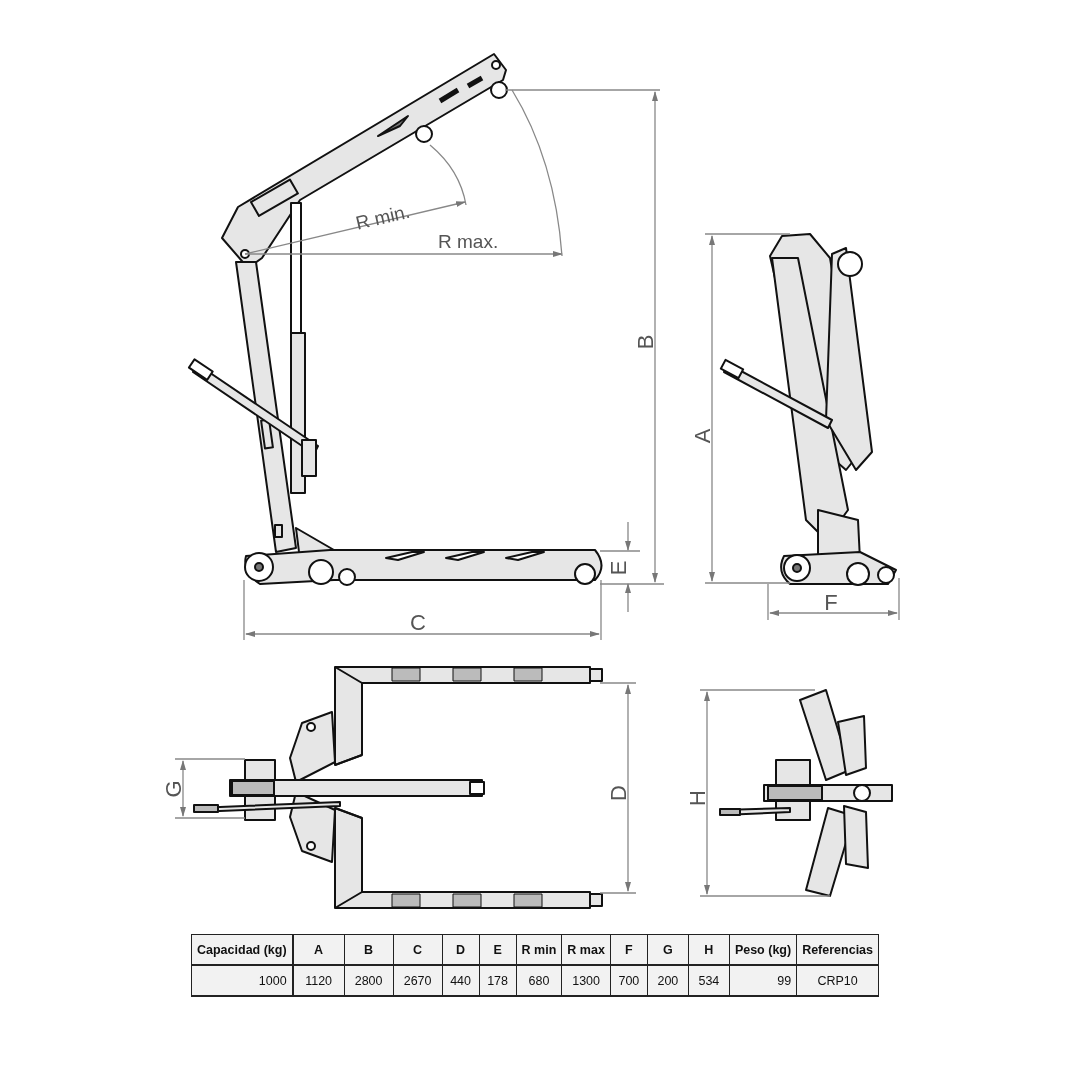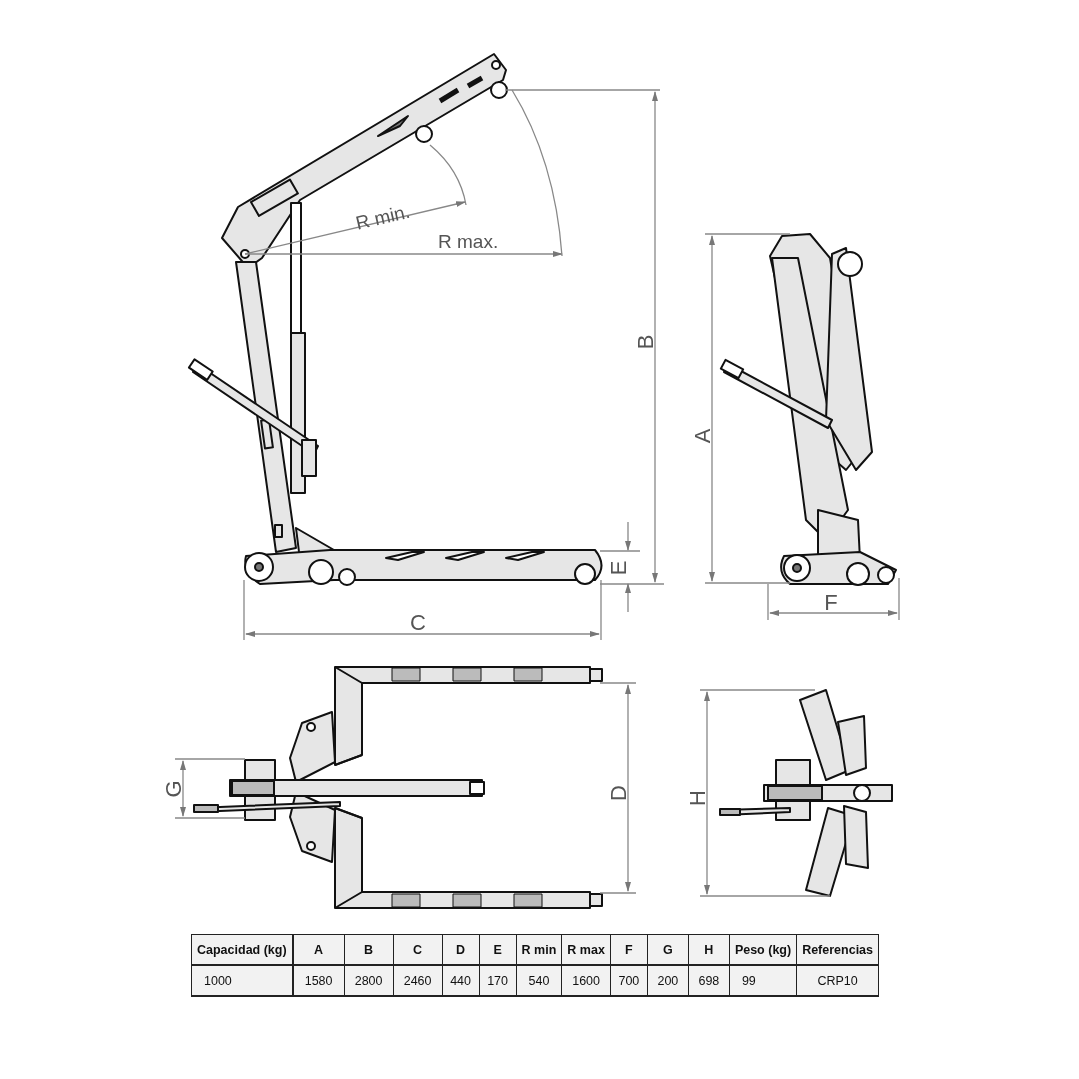--- a/index.html
+++ b/index.html
@@ -5,21 +5,21 @@
   html, body { margin:0; padding:0; background:#ffffff; }
   body { width:1079px; height:1079px; position:relative; overflow:hidden; font-family:"Liberation Sans", sans-serif; }
   #drawing { position:absolute; left:0; top:0; width:1079px; height:1079px; }
   .dimtxt { font-family:"Liberation Sans", sans-serif; font-size:22px; fill:#555; }
   .rtxt { font-family:"Liberation Sans", sans-serif; font-size:19px; fill:#555; }
   table.spec { position:absolute; left:191px; top:934px; border-collapse:collapse; font-size:12.5px; color:#111;padding-left:20px; }
   table.spec th, table.spec td { border:1px solid #222; height:29px; padding:0 5px; text-align:center; background:#f2f2f2; white-space:nowrap; }
   table.spec th { font-weight:bold; }
   table.spec tr { border-bottom:2px solid #222; }
   table.spec th:first-child, table.spec td:first-child { border-right:2px solid #222; }
-  table.spec td.left { text-align:left; padding-left:12px; }
+  table.spec td.left { text-align:right; padding-left:12px; }
 </style>
 </head>
 <body>
 
 <svg id="drawing" viewBox="0 0 1079 1079" xmlns="http://www.w3.org/2000/svg">
   <defs>
     <marker id="arr" markerWidth="10" markerHeight="10" refX="9" refY="5" orient="auto-start-reverse" markerUnits="userSpaceOnUse">
       <path d="M0,2 L10,5 L0,8 Z" fill="#777"></path>
     </marker>
   </defs>
@@ -182,27 +182,27 @@
     <th>R min</th>
     <th>R max</th>
     <th style="width:26px">F</th>
     <th style="width:30px">G</th>
     <th style="width:30px">H</th>
     <th>Peso (kg)</th>
     <th>Referencias</th>
   </tr>
   <tr>
     <td class="left">1000</td>
-    <td>1580</td>
+    <td>1120</td>
     <td>2800</td>
-    <td>2460</td>
+    <td>2670</td>
     <td>440</td>
-    <td>170</td>
-    <td>540</td>
-    <td>1600</td>
+    <td>178</td>
+    <td>680</td>
+    <td>1300</td>
     <td>700</td>
     <td>200</td>
-    <td>698</td>
+    <td>534</td>
     <td class="left">99</td>
     <td>CRP10</td>
   </tr>
 </tbody>
   </table>
 
 </body></html>

